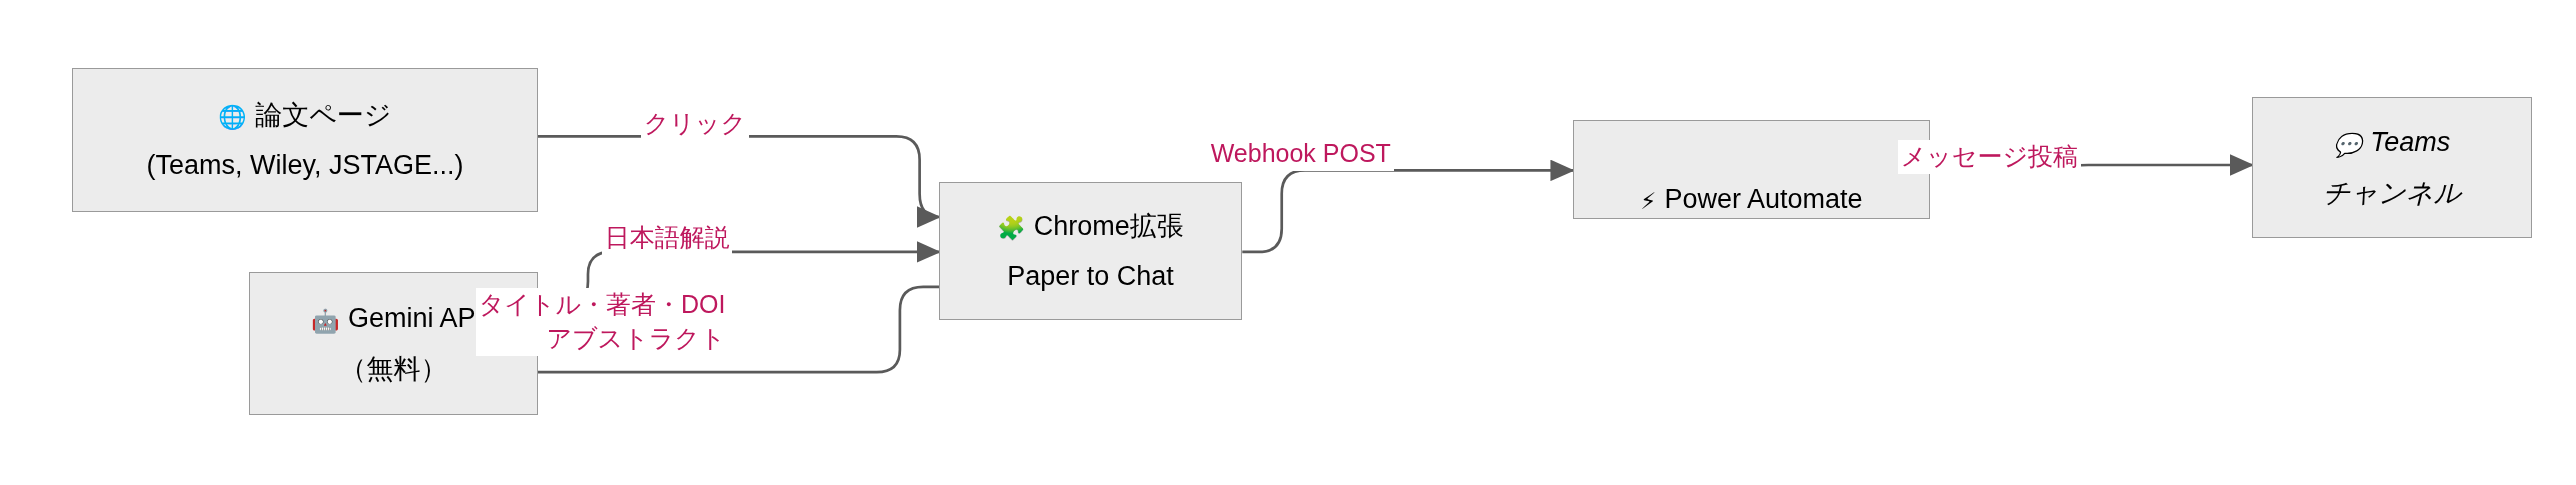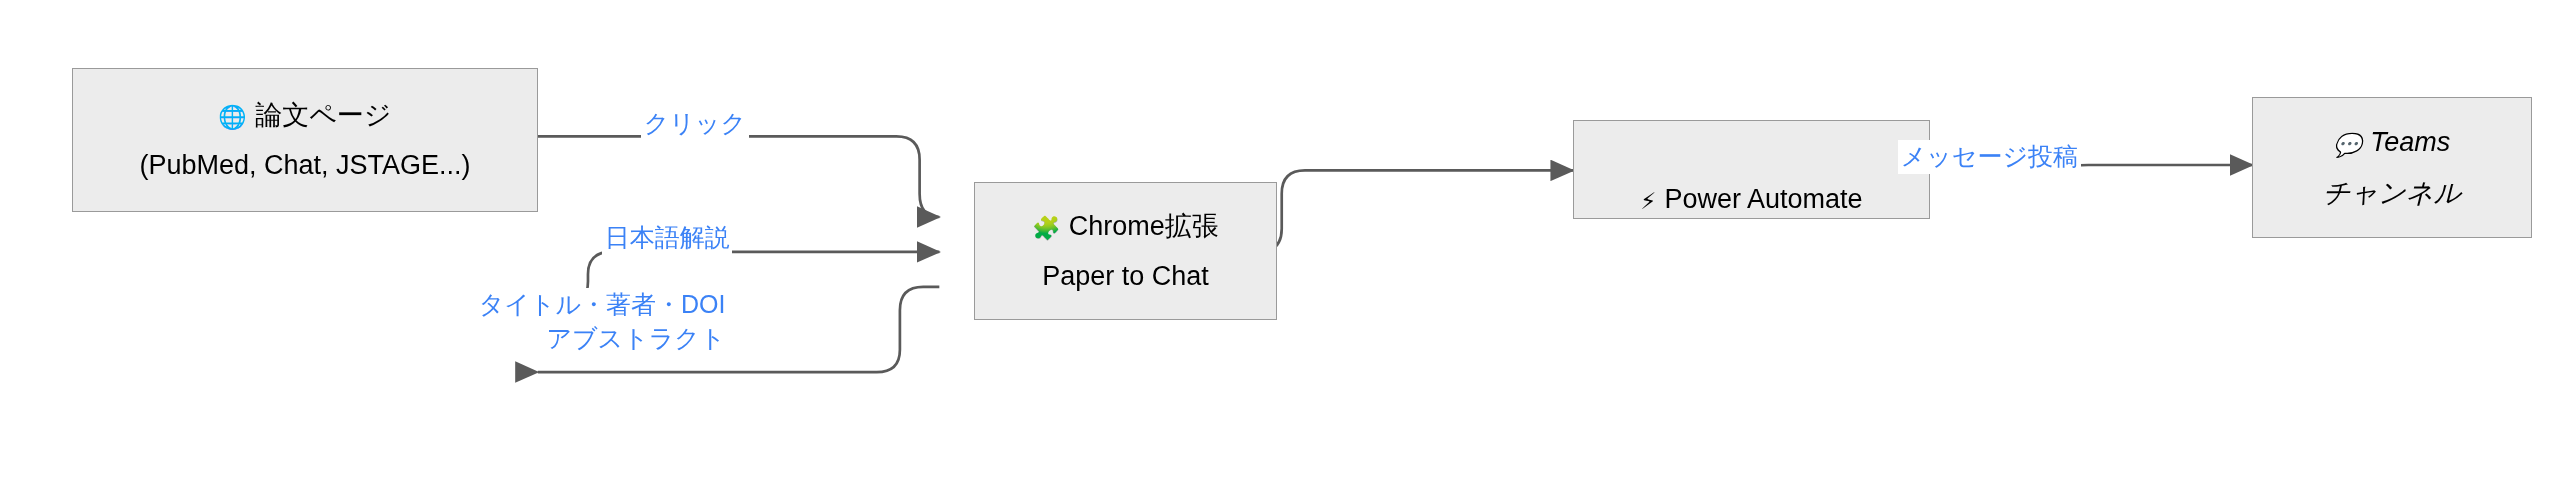--- a/index.html
+++ b/index.html
@@ -45,21 +45,21 @@
     line-height: 1.42;
     text-align: center;
   }
   .node-line .emoji {
     font-size: 23px;
     margin-right: 8px;
     vertical-align: -1.8px;
   }
   .edge-label {
     position: absolute;
-    color: #3b82f6;
+    color: #be185d;
     font-size: 25px;
     line-height: 1.35;
     white-space: nowrap;
     text-align: center;
     background: #ffffff;
     padding: 0 2.7px;
     z-index: 3;
   }
   .edge-label.two-line {
     white-space: normal;
@@ -88,25 +88,31 @@
 
     <path d="M 1386,281 L 1404,281 Q 1430,281 1430,255 L 1430,216 Q 1430,190 1456,190 L 1755,190" fill="none" stroke="#5a5a5a" stroke-width="3" marker-end="url(#arrowhead)"></path>
 
     <path d="M 2153,190 L 2330,184 L 2513,184" fill="none" stroke="#5a5a5a" stroke-width="3" marker-end="url(#arrowhead)"></path>
   </svg>
 
   <div class="node" id="node-0" style="left: 72px; top: 68px; width: 466px; height: 144px;">
     <div class="node-line">
       <span class="emoji">🌐</span><span>論文ページ</span>
     </div>
-    <div class="node-line">(PubMed, Chat, JSTAGE...)</div>
+    <div class="node-line">(Teams, Wiley, JSTAGE...)</div>
   </div>
 
+  <div class="node" id="node-1" style="left: 249px; top: 272px; width: 289px; height: 143px;">
+    <div class="node-line">
+      <span class="emoji">🤖</span><span>Gemini AP</span>
+    </div>
+    <div class="node-line">（無料）</div>
+  </div>
 
-  <div class="node" id="node-2" style="left: 974px; top: 182px; width: 303px; height: 138px;">
+  <div class="node" id="node-2" style="left: 939px; top: 182px; width: 303px; height: 138px;">
     <div class="node-line">
       <span class="emoji">🧩</span><span>Chrome拡張</span>
     </div>
     <div class="node-line">Paper to Chat</div>
   </div>
 
   <div class="node" id="node-3" style="left: 1573px; top: 120px; width: 357px; height: 99px; justify-content: flex-end;">
     <div class="node-line">
       <span class="emoji">⚡</span><span>Power Automate</span>
     </div>
@@ -118,16 +124,17 @@
     </div>
     <div class="node-line">チャンネル</div>
   </div>
 
   <div class="edge-label" id="elabel-0" style="left: 641px; top: 107px;">クリック</div>
   <div class="edge-label" id="elabel-1" style="left: 602px; top: 221px;">日本語解説</div>
   <div class="edge-label two-line" id="elabel-2" style="left: 476px; top: 288px; text-align: right;">
     <div>タイトル・著者・DOI</div>
     <div>アブストラクト</div>
   </div>
+  <div class="edge-label" id="elabel-3" style="left: 1208px; top: 137px;">Webhook POST</div>
   <div class="edge-label" id="elabel-4" style="left: 1898px; top: 140px;">メッセージ投稿</div>
 
 </div>
 
 
 </body></html>

